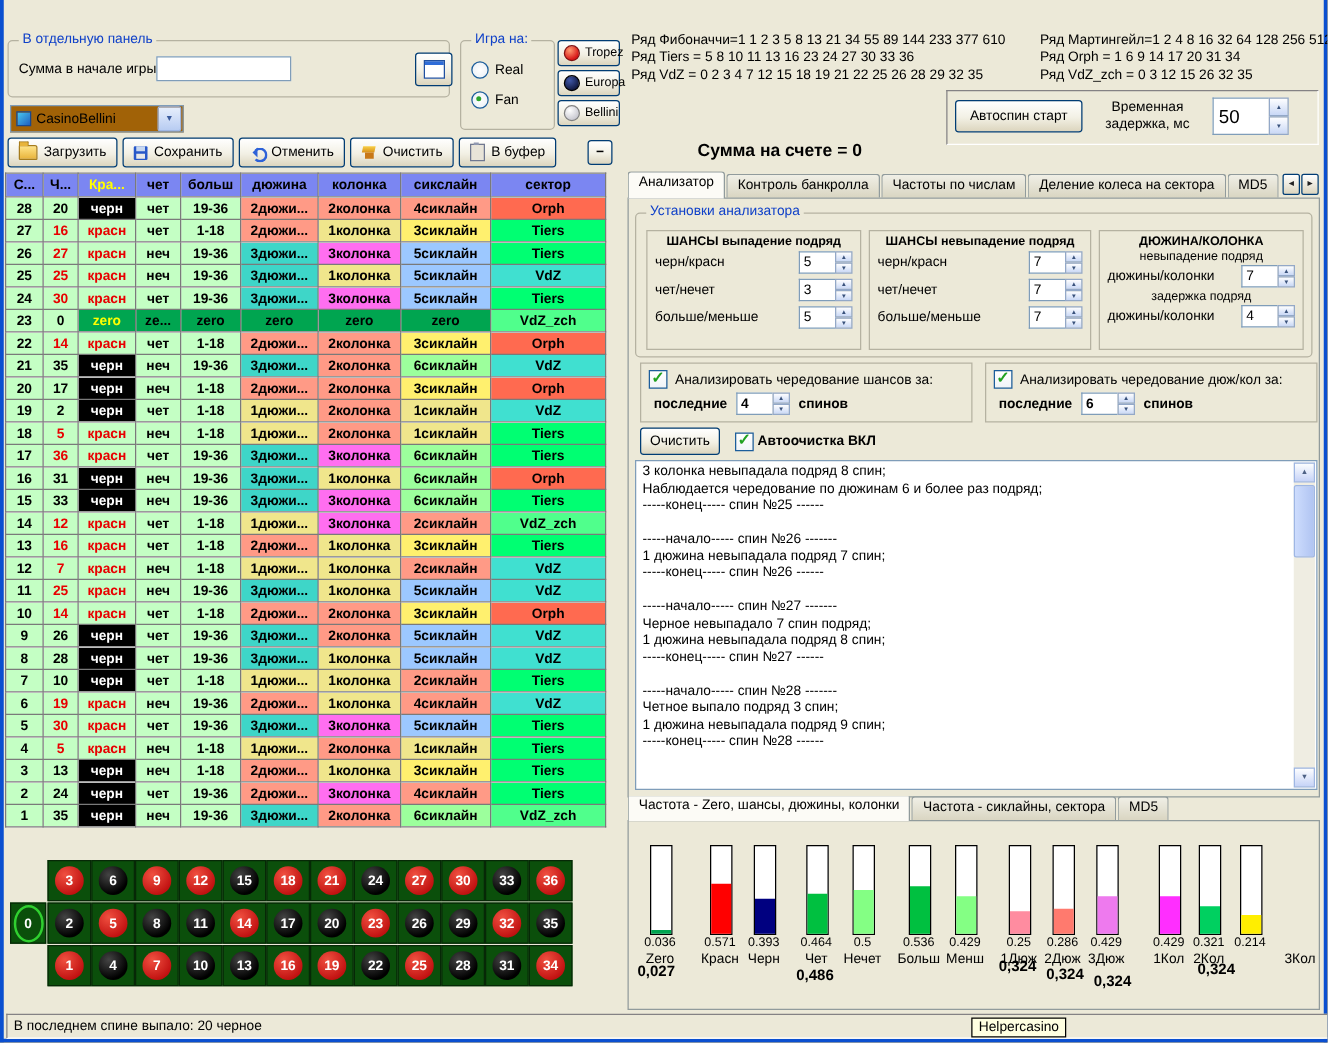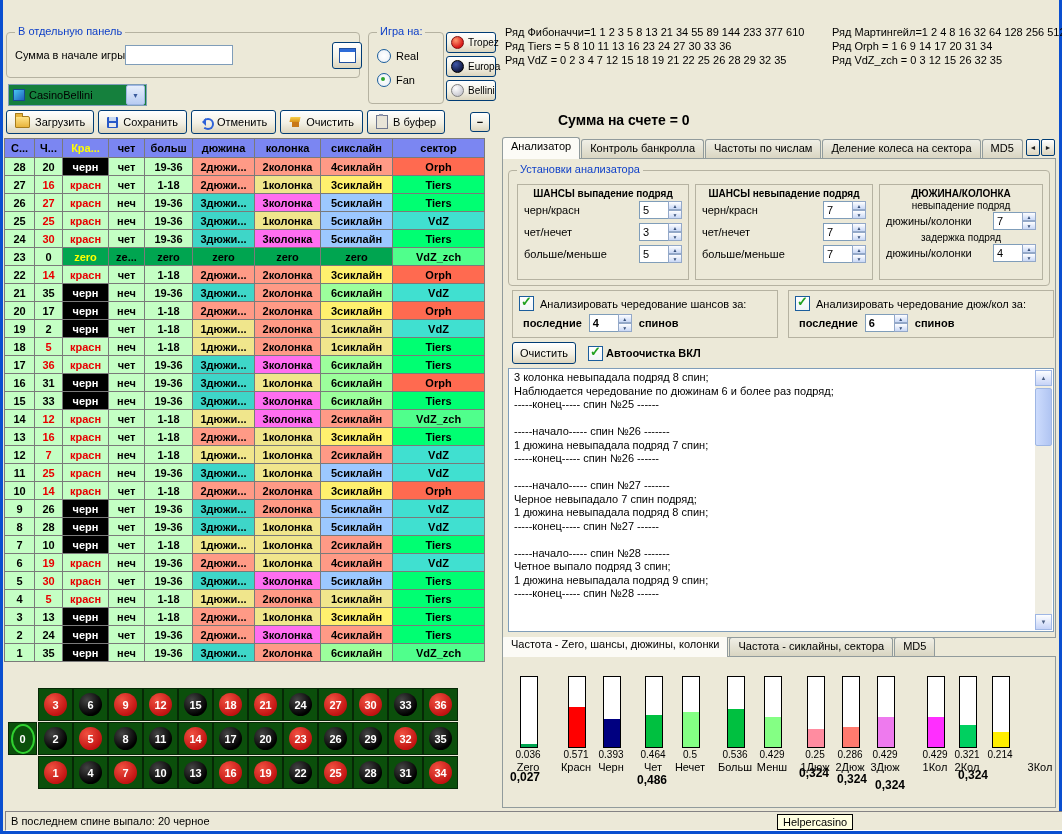--- a/index.html
+++ b/index.html
@@ -46,21 +46,21 @@
   .ic-clipboard-icon::before{content:"";position:absolute;left:2px;top:-2px;width:4px;height:2px;background:#9098B0;}
   .ic-tropez-icon{width:11px;height:11px;border-radius:50%;background:radial-gradient(circle at 35% 30%,#FF9A70,#D81818 70%);border:1px solid #801010;}
   .ic-europa-icon{width:11px;height:11px;border-radius:50%;background:radial-gradient(circle at 35% 30%,#4058A8,#101840 75%);border:1px solid #000;}
   .ic-bellini-icon{width:11px;height:11px;border-radius:50%;background:radial-gradient(circle at 35% 30%,#FFFFFF,#C8C8D0 75%);border:1px solid #808080;}
   .ic-panels-icon{width:15px;height:13px;background:#fff;border:1px solid #2050A0;box-shadow:inset 0 3px 0 #2E6CD8;}
   .ic-cas-icon{width:10px;height:10px;background:linear-gradient(135deg,#48C8F0,#2060C0);border:1px solid #184890;}
   
   .toolbar{display:flex;align-items:center;}
   .tbtn{height:24px;margin-right:4px;gap:5px;}
   .casbtn{width:50px;height:21px;justify-content:flex-start;padding:0 4px;gap:4px;font-size:10px;margin-bottom:3px;display:flex;}
-  .combo{position:absolute;display:flex;align-items:center;border:1px solid #7F9DB9;background:#15803d;padding:0 1px 0 4px;gap:4px;}
+  .combo{position:absolute;display:flex;align-items:center;border:1px solid #7F9DB9;background:#a16207;padding:0 1px 0 4px;gap:4px;}
   .combo-text{flex:1;font-size:11px;}
   .combo-arrow{width:17px;height:18px;background:linear-gradient(#E6EEFC,#B8CCF2);border:1px solid #9EB6E4;border-radius:2px;font-size:7px;color:#3A5A9C;display:flex;align-items:center;justify-content:center;}
   .radio-row{position:absolute;left:8px;display:flex;align-items:center;gap:5px;}
   
   .spins{position:absolute;left:4px;top:138px;border-collapse:collapse;table-layout:fixed;background:#fff;}
   .spins td,.spins th{border:1px solid #7A7A7A;font-size:11px;font-weight:700;text-align:center;height:17px;padding:0 1px;overflow:hidden;white-space:nowrap;}
   .spins th{background:#7B86F2;height:18px;}
   
   .bcell{position:absolute;background:#0B4F0B;border:1px solid #062806;display:flex;align-items:center;justify-content:center;}
   .chip{width:23px;height:23px;border-radius:50%;color:#fff;font-weight:700;font-size:11px;display:flex;align-items:center;justify-content:center;}
@@ -628,20 +628,31 @@
       <div class="series-line">Ряд Фибоначчи=1 1 2 3 5 8 13 21 34 55 89 144 233 377 610</div>
       <div class="series-line">Ряд Tiers = 5 8 10 11 13 16 23 24 27 30 33 36</div>
       <div class="series-line">Ряд VdZ = 0 2 3 4 7 12 15 18 19 21 22 25 26 28 29 32 35</div>
     </div>
   <div class="abs" style="left:832px;top:25px;">
       <div class="series-line">Ряд Мартингейл=1 2 4 8 16 32 64 128 256 512</div>
       <div class="series-line">Ряд Orph = 1 6 9 14 17 20 31 34</div>
       <div class="series-line">Ряд VdZ_zch = 0 3 12 15 26 32 35</div>
     </div>
 
+  <div class="sunken abs" style="left:757px;top:72px;width:296px;height:42px;">
+    <button class="btn" style="position:absolute;left:6px;top:7px;width:102px;height:26px;">Автоспин старт</button>
+    <div style="position:absolute;left:114px;top:7px;width:92px;text-align:center;line-height:13px;">Временная задержка, мс</div>
+    <span style="position:absolute;left:212px;top:5px;"><span class="spin big">
+          <span class="spin-val">50</span>
+          <span class="spin-arrows">
+            <button class="spin-btn">▲</button>
+            <button class="spin-btn">▼</button>
+          </span>
+        </span></span>
+  </div>
 
   <div class="abs balance" style="left:558px;top:112px;">Сумма на счете = 0</div>
 
   <div class="abs tabstrip" style="left:502px;top:137px;width:522px;">
       <div class="tab active">Анализатор</div>
       <div class="tab">Контроль банкролла</div>
       <div class="tab">Частоты по числам</div>
       <div class="tab">Деление колеса на сектора</div>
       <div class="tab">MD5</div>
       <div class="tab">Ко</div>

